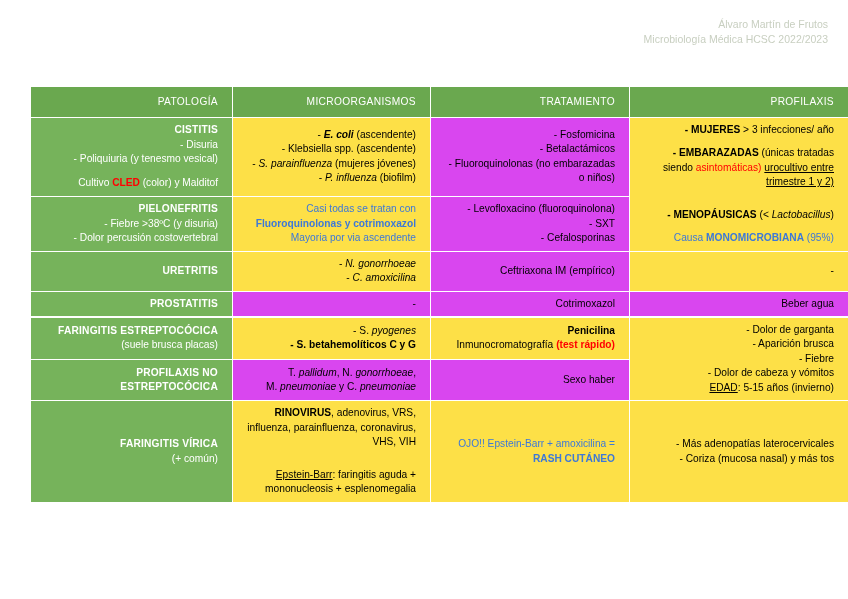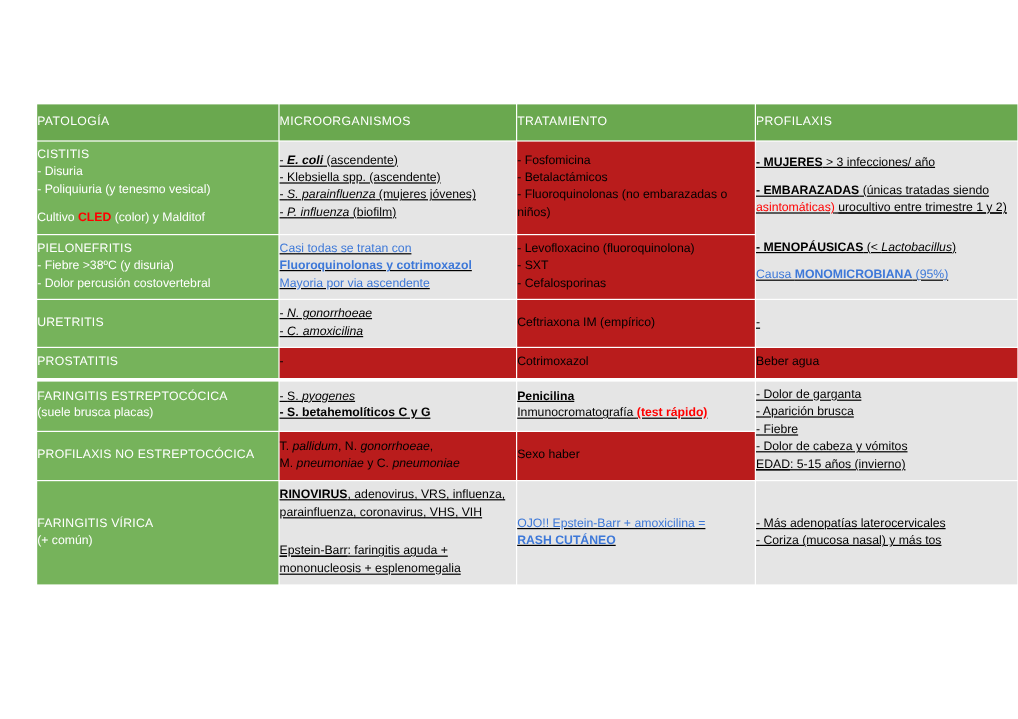--- a/index.html
+++ b/index.html
@@ -45,23 +45,23 @@
   }
   .tbl-a { top: 86px; }
   .tbl-b { top: 317px; }
 
   col.c1 { width: 201px; }
   col.c2 { width: 197px; }
   col.c3 { width: 198px; }
   col.c4 { width: 218px; }
 
   .tbl td, .tbl th {
-    padding: 5px 0;
+    padding: 5px 14px;
     vertical-align: middle;
-    text-align: left;
+    text-align: right;
     font-size: 10.2px;
     line-height: 1.42;
     font-weight: normal;
   }
 
   
   .hdr-cell {
     background: #6aa84f;
     color: #ffffff;
     font-weight: bold;
@@ -71,42 +71,46 @@
     padding: 4px 4px;
   }
 
   
   .cell-path {
     background: #76b35b;
     color: #ffffff;
     font-size: 10.2px;
   }
   .cell-path .ttl {
-    font-weight: normal;
+    font-weight: bold;
     letter-spacing: 0.2px;
   }
 
   
-  .cell-mid   { background: #e5e5e5; text-decoration: underline; }
-  .cell-light { background: #b91c1c; }
+  .cell-mid   { background: #fde047; }
+  .cell-light { background: #d946ef; }
 
   
   .b  { font-weight: bold; }
   .i  { font-style: italic; }
   .u  { text-decoration: underline; }
   .red    { color: #ff0000; }
   .blue   { color: #3d78d8; }
   .spacer { display: block; height: 9px; }
   .ln     { display: block; }
 </style>
 </head>
 <body>
 
 <div class="page">
 
+  <div class="doc-header">
+    <div>Álvaro Martín de Frutos</div>
+    <div>Microbiología Médica HCSC 2022/2023</div>
+  </div>
 
   <table class="tbl tbl-a">
     <colgroup>
         <col class="c1">
         <col class="c2">
         <col class="c3">
         <col class="c4">
       </colgroup>
     <thead>
       <tr>

